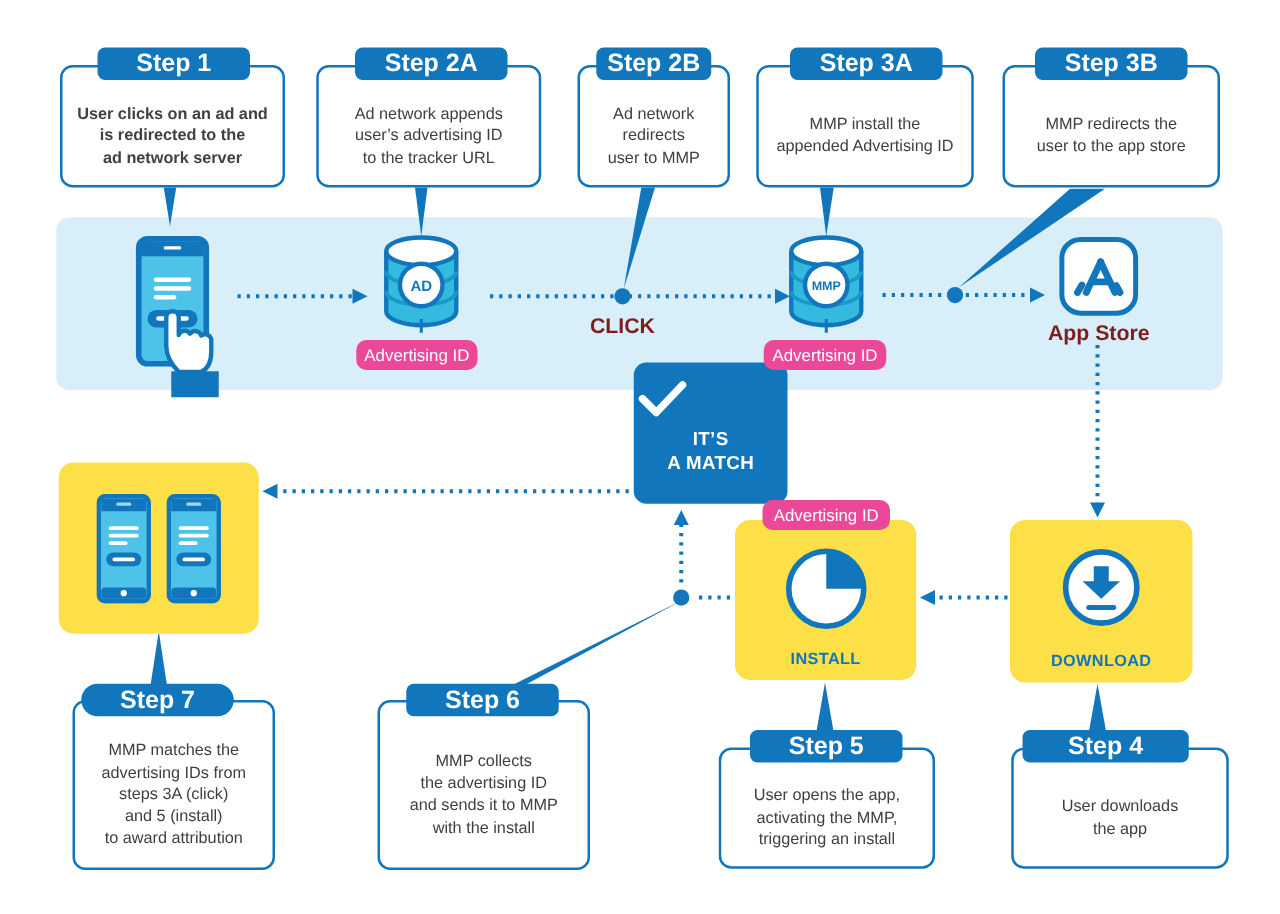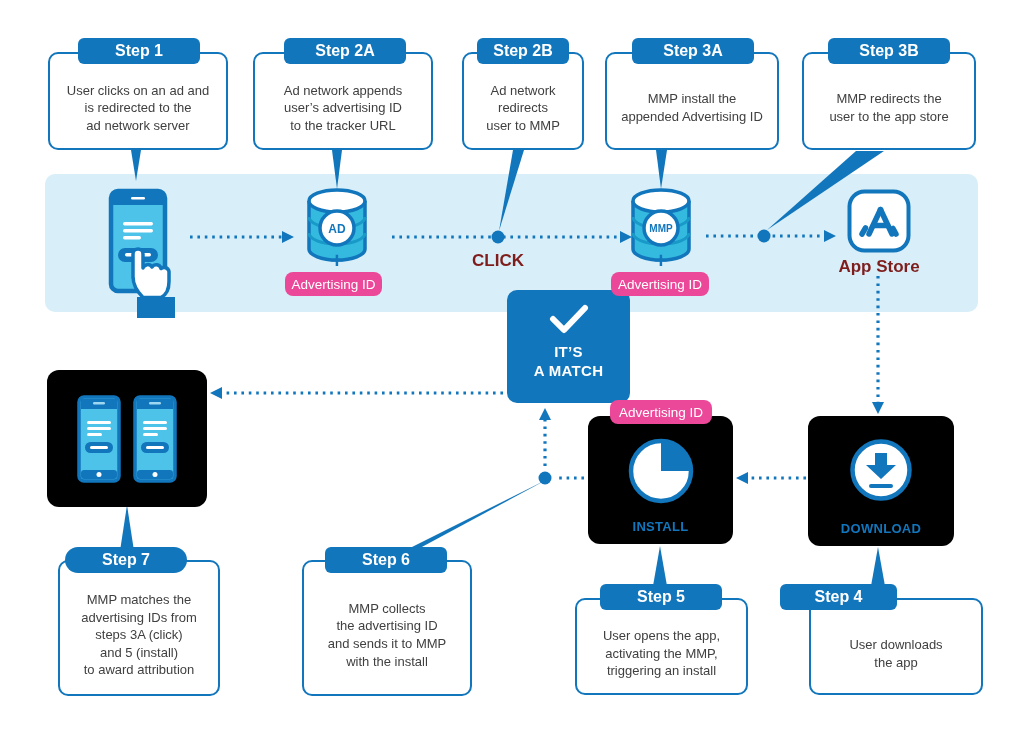--- a/index.html
+++ b/index.html
@@ -12,41 +12,41 @@
   #connectors{position:absolute;left:0;top:0;z-index:1;}
   .step-box{
     background:#fff;border:2px solid #1276BC;border-radius:10px;z-index:2;
     display:flex;align-items:center;justify-content:center;text-align:center;
     color:#404040;font-size:13px;line-height:1.35;box-sizing:border-box;
   }
   .step-body{white-space:pre-line;padding-top:14px;}
   .step-header{
     background:#1276BC;color:#fff;border-radius:6px;z-index:3;
     display:flex;align-items:center;justify-content:center;
-    font-size:16px;font-weight:bold;
+    font-size:20px;font-weight:bold;
   }
   .badge{
     background:#ec4899;color:#fff;border-radius:8px;z-index:4;
     display:flex;align-items:center;justify-content:center;font-size:13.5px;
   }
   .blabel{
     color:#7f1d1d;font-weight:bold;font-size:17px;text-align:center;z-index:2;
   }
   .plus{color:#1276BC;font-weight:bold;font-size:22px;text-align:center;z-index:2;line-height:22px;}
   .icon{z-index:2;}
   .match-box{
     background:#1276BC;border-radius:10px;z-index:2;color:#fff;
-    display:flex;flex-direction:column;align-items:center;box-sizing:border-box;padding-top:14px;
+    display:flex;flex-direction:column;box-sizing:border-box;padding-top:14px;
   }
   .match-text{
     white-space:pre-line;text-align:center;font-weight:bold;font-size:15px;
     line-height:19px;letter-spacing:.3px;margin-top:8px;
   }
   .tile{
-    background:#000000;border-radius:12px;z-index:2;box-sizing:border-box;
+    background:#fde047;border-radius:12px;z-index:2;box-sizing:border-box;
   }
   .tile-label{
     position:absolute;left:0;right:0;bottom:10px;text-align:center;
     color:#1276BC;font-weight:bold;font-size:13px;letter-spacing:.3px;
   }
 </style>
 </head>
 <body>
 
 <div id="canvas">
@@ -80,21 +80,21 @@
       <polygon points="513,150 524,150 499,231"></polygon>
       <polygon points="656,150 667,150 661,189"></polygon>
       <polygon points="856,151 884,151 767,230"></polygon>
       <polygon points="398,554 420,548 548,479"></polygon>
       <polygon points="120,551 134,551 127,505"></polygon>
       <polygon points="653,586 667,586 660,546"></polygon>
       <polygon points="871,586 885,586 878,547"></polygon>
     </g>
   </svg>
 
-  <div class="abs step-box" style="left:48px;top:52px;width:180px;height:98px;">
+  <div class="abs step-box" style="left:48px;top:52px;width:180px;height:98px;font-weight:bold;">
     <div class="step-body">User clicks on an ad and
 is redirected to the
 ad network server</div>
   </div>
   <div class="abs step-header" style="left:78px;top:38px;width:122px;height:26px;">Step 1</div>
 
   <div class="abs step-box" style="left:253px;top:52px;width:180px;height:98px;">
     <div class="step-body">Ad network appends
 user’s advertising ID
 to the tracker URL</div>
@@ -241,15 +241,15 @@
     <div class="step-body">User opens the app,
 activating the MMP,
 triggering an install</div>
   </div>
   <div class="abs step-header" style="left:600px;top:584px;width:122px;height:26px;text-align:center;">Step 5</div>
 
   <div class="abs step-box" style="left:793px;top:598px;width:174px;height:97px;margin-left:16px;">
     <div class="step-body">User downloads
 the app</div>
   </div>
-  <div class="abs step-header" style="left:780px;top:584px;width:117px;height:26px;">Step 4</div>
+  <div class="abs step-header" style="left:818px;top:584px;width:133px;height:26px;">Step 4</div>
 
 </div>
 
 </body></html>

